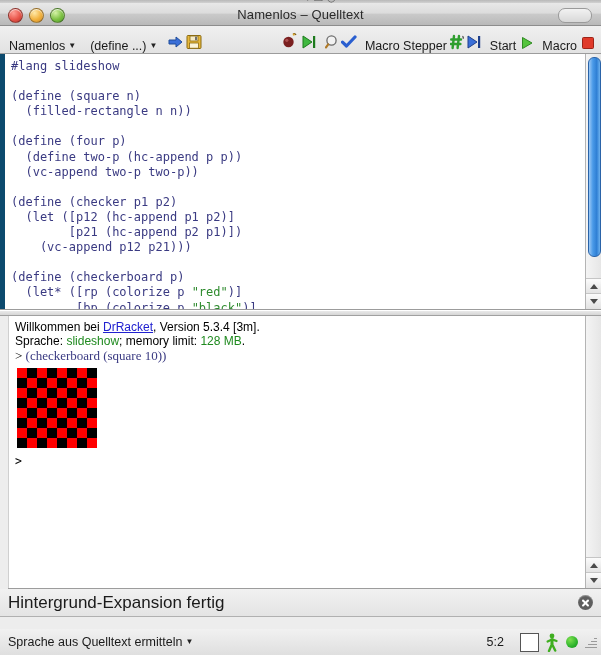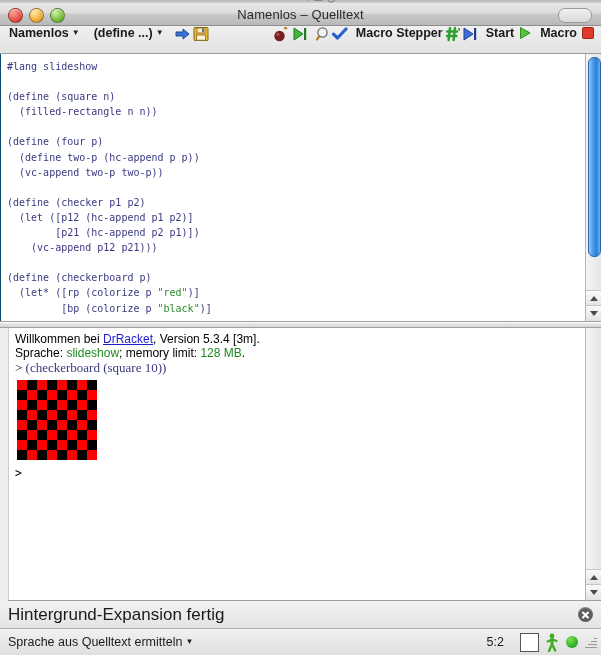--- a/index.html
+++ b/index.html
@@ -67,51 +67,50 @@
     width: 32px; height: 13px; border-radius: 7px;
     background: linear-gradient(to bottom,#f2f2f2,#d8d8d8);
     border: 1px solid #9a9a9a;
   }
 
   
   #toolbar {
     flex: 0 0 27px; height: 27px;
     background: linear-gradient(to bottom,#f0f0f0 0%, #e2e2e2 100%);
     border-bottom: 1px solid #9c9c9c;
-    display: flex; align-items: flex-start;
+    display: flex; align-items: flex-end;
     padding: 0 6px;
     font-size: 12.5px; color: #1a1a1a;
     white-space: nowrap;
-    font-weight: bold;
   }
   .tb-menu { padding: 0 3px; display: flex; align-items: center; gap: 3px; }
   .caret { font-size: 8px; line-height: 1; color: #222; }
   .tb-gap { width: 8px; }
   .tb-spacer { flex: 1 1 auto; }
   .tb-icon { display: inline-block; vertical-align: middle; }
 
   
   #editor-pane {
     flex: 1 1 auto;
     display: flex;
     background: #ffffff;
     border-bottom: 1px solid #9c9c9c;
     min-height: 0;
     position: relative;
   }
   #editor-text {
     flex: 1 1 auto;
     padding: 5px 0 0 6px;
     font-family: "DejaVu Sans Mono", "Liberation Mono", monospace;
-    font-size: 10px;
+    font-size: 12px;
     line-height: 15.1px;
     color: #3a3a82;
     white-space: pre;
     overflow: hidden;
-    border-left: 1px solid #0c4a6e;
+    border-left: 5px solid #0c4a6e;
   }
   .str { color: #2e8b2e; }
 
   
   .vscroll {
     flex: 0 0 15px; width: 15px;
     background: linear-gradient(to right,#f4f4f4,#e6e6e6);
     border-left: 1px solid #b4b4b4;
     display: flex; flex-direction: column; align-items: center;
     position: relative;
@@ -206,20 +205,21 @@
   .close-circle::before { transform: rotate(45deg); }
   .close-circle::after  { transform: rotate(-45deg); }
 
   #bottombar {
     flex: 0 0 26px; height: 26px;
     background: linear-gradient(to bottom,#f1f1f1,#dfdfdf);
     display: flex; align-items: center;
     padding: 0 4px 0 8px;
     font-size: 12.5px; color: #1a1a1a;
     position: relative;
+    margin-top: 12px;
   }
   #lang-chooser { display: flex; align-items: center; gap: 3px; }
   #bottom-spacer { flex: 1 1 auto; }
   #cursor-pos { margin-right: 16px; font-size: 12.5px; }
   .white-box {
     width: 17px; height: 17px; background: #fff;
     border: 1px solid #555; margin-right: 6px;
   }
   #run-figure { width: 14px; height: 19px; position: relative; margin-right: 7px; }
   #green-dot {

